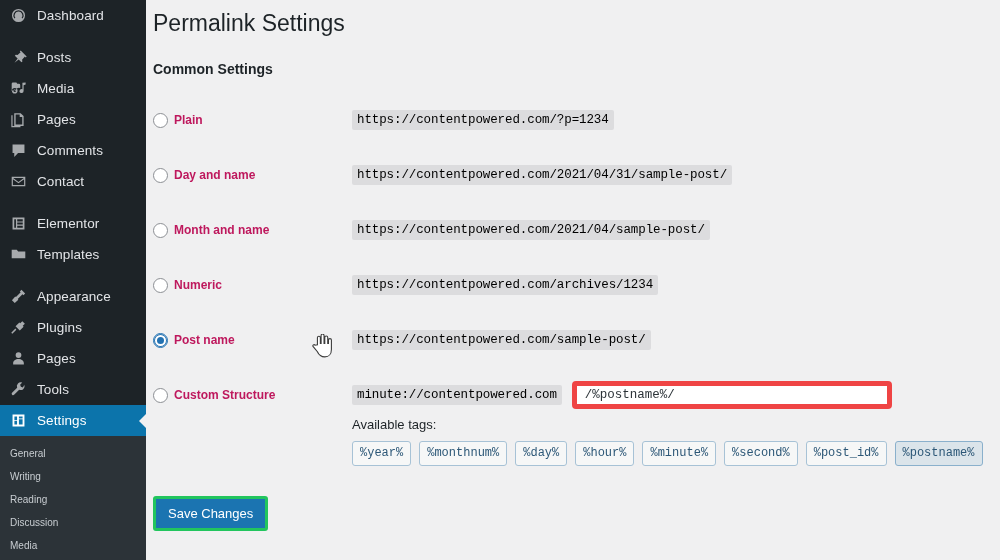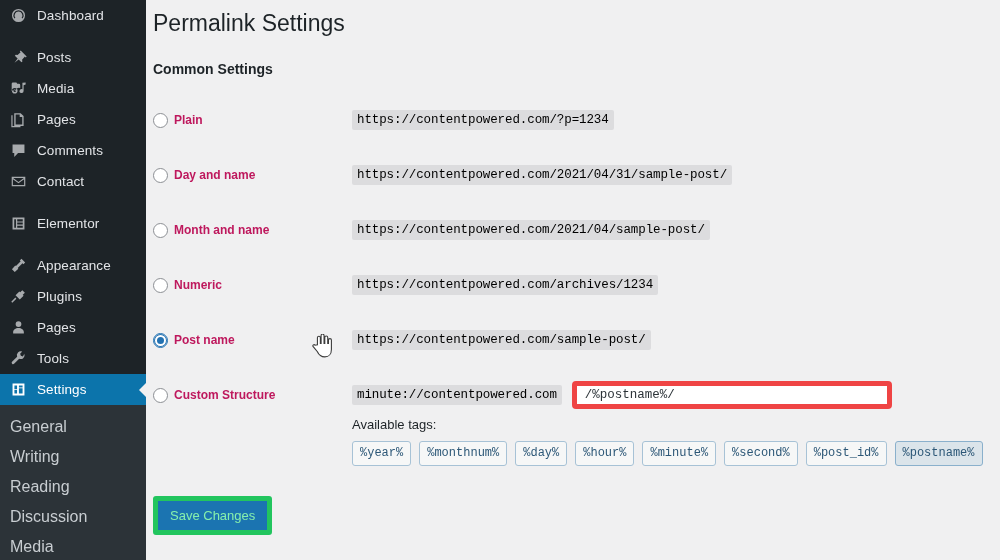--- a/index.html
+++ b/index.html
@@ -54,21 +54,21 @@
     transform: translateY(-50%);
     width: 0; height: 0;
     border-top: 8px solid transparent;
     border-bottom: 8px solid transparent;
     border-right: 8px solid #f0f0f1;
   }
 
   .submenu { background: #2c3338; padding: 6px 0 4px 0; }
   .submenu-item {
     color: #c8cdd1;
-    font-size: 16px;
+    font-size: 10px;
     padding: 5.5px 0 5.5px 10px;
     cursor: pointer;
     line-height: 1.2;
   }
 
   
   .main {
     flex: 1 1 auto;
     background: #f0f0f1;
     padding: 0;
@@ -167,22 +167,22 @@
     padding: 5px 7px 5px 7px;
     white-space: nowrap;
     cursor: pointer;
     line-height: 1.1;
   }
   .tag-btn.active { background: #dbe4ea; border-color: #8ab0cc; }
 
   .save-wrap { padding-left: 7px; margin-top: 30px; }
   .save-btn {
     background: #1b74b1;
-    color: #86efac;
-    border: 5px solid #22c55e;
+    color: #ffffff;
+    border: 3px solid #22c55e;
     border-radius: 3px;
     font-size: 13px;
     padding: 7px 12px;
     cursor: pointer;
     font-family: "Liberation Sans", sans-serif;
   }
 
   
   .cursor-hand {
     position: absolute;
@@ -260,20 +260,28 @@
 
     <div class="menu-item">
       <span class="ico">
         <svg viewBox="0 0 20 20" width="17" height="17">
             <path d="M3 3h14v14H3zm2 2v10h2V5zm3.5 0v2.5h6.5V5zm0 3.75v2.5h6.5v-2.5zm0 3.75V15h6.5v-2.5z"></path>
           </svg>
       </span>
       <span class="mi-label">Elementor</span>
     </div>
 
+    <div class="menu-item">
+      <span class="ico">
+        <svg viewBox="0 0 20 20" width="17" height="17">
+            <path d="M2 4.5h6l1.6 2H18v8H2z"></path>
+          </svg>
+      </span>
+      <span class="mi-label">Templates</span>
+    </div>
 
     <div class="menu-gap"></div>
 
     <div class="menu-item">
       <span class="ico">
         <svg viewBox="0 0 20 20" width="17" height="17">
             <path d="M13.5 2.2l4.3 4.3-2 2-1.1-1.1-5.6 5.6.7.8-4.2 3.9-3.3-3.3L6.2 10l.8.7 5.6-5.6-1.1-1.1z"></path>
           </svg>
       </span>
       <span class="mi-label">Appearance</span>

